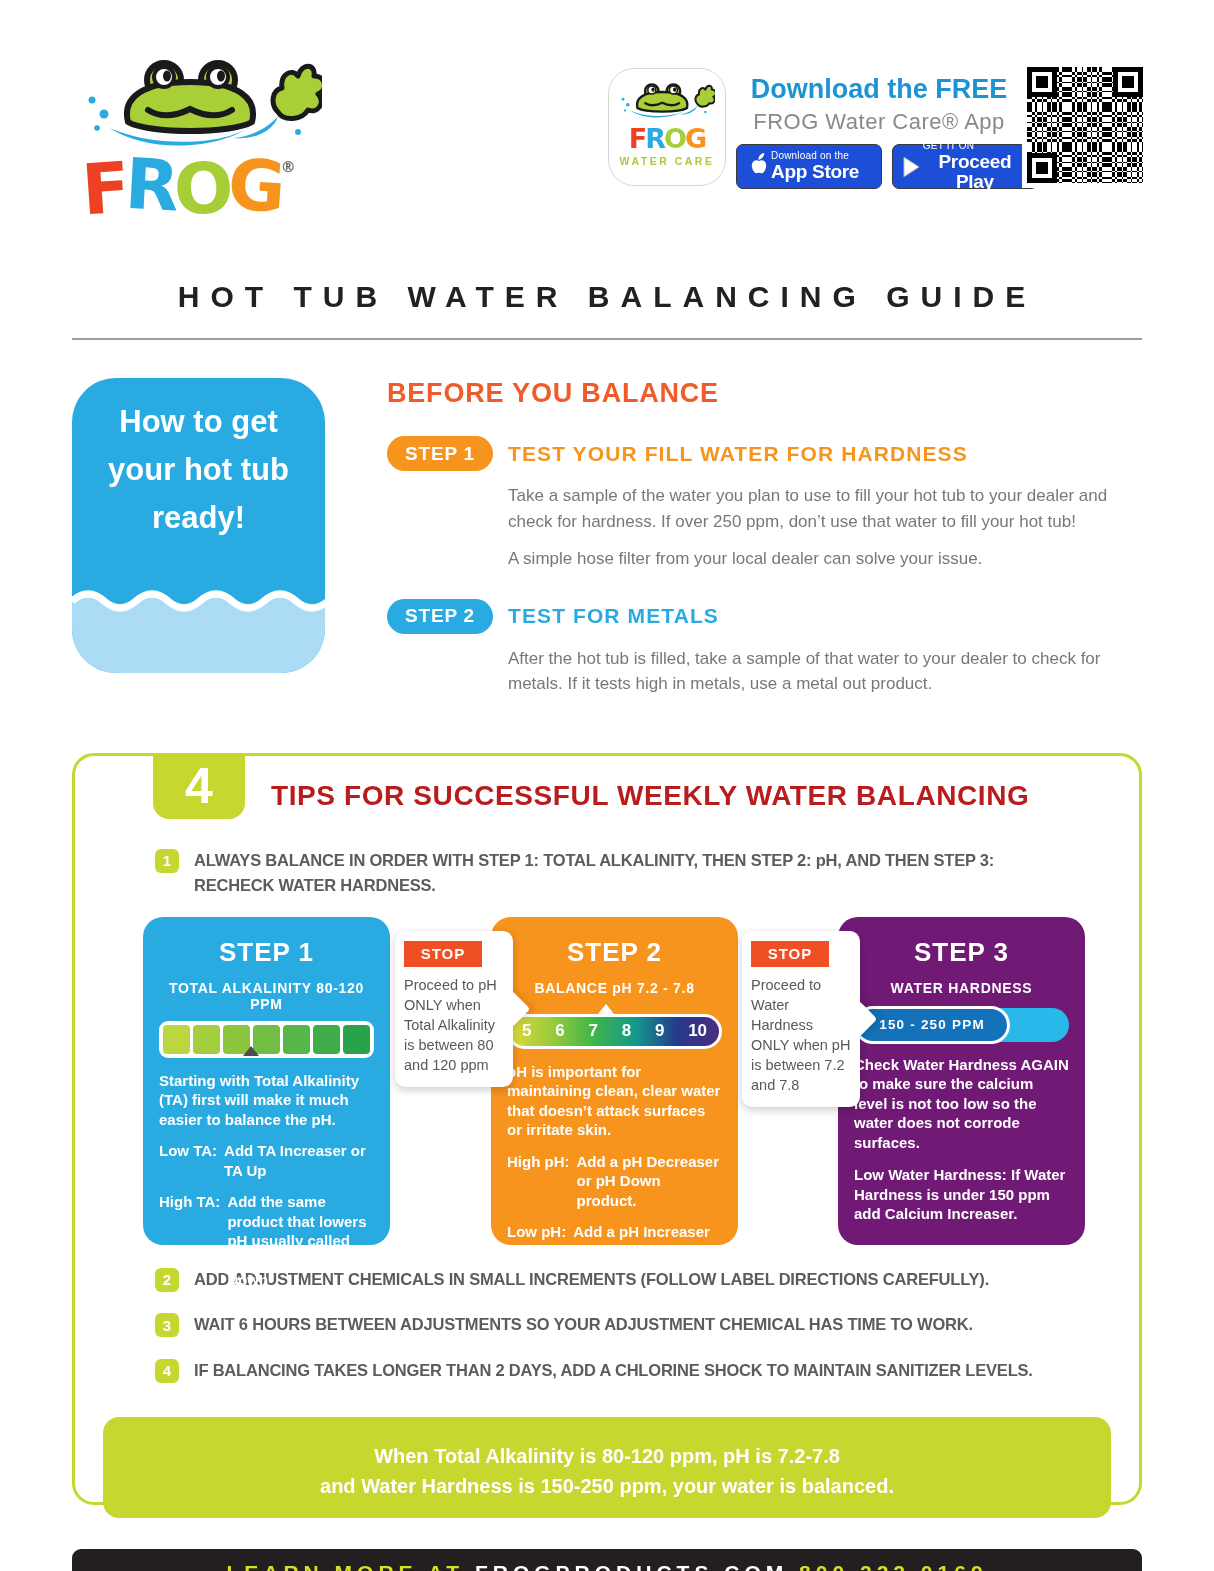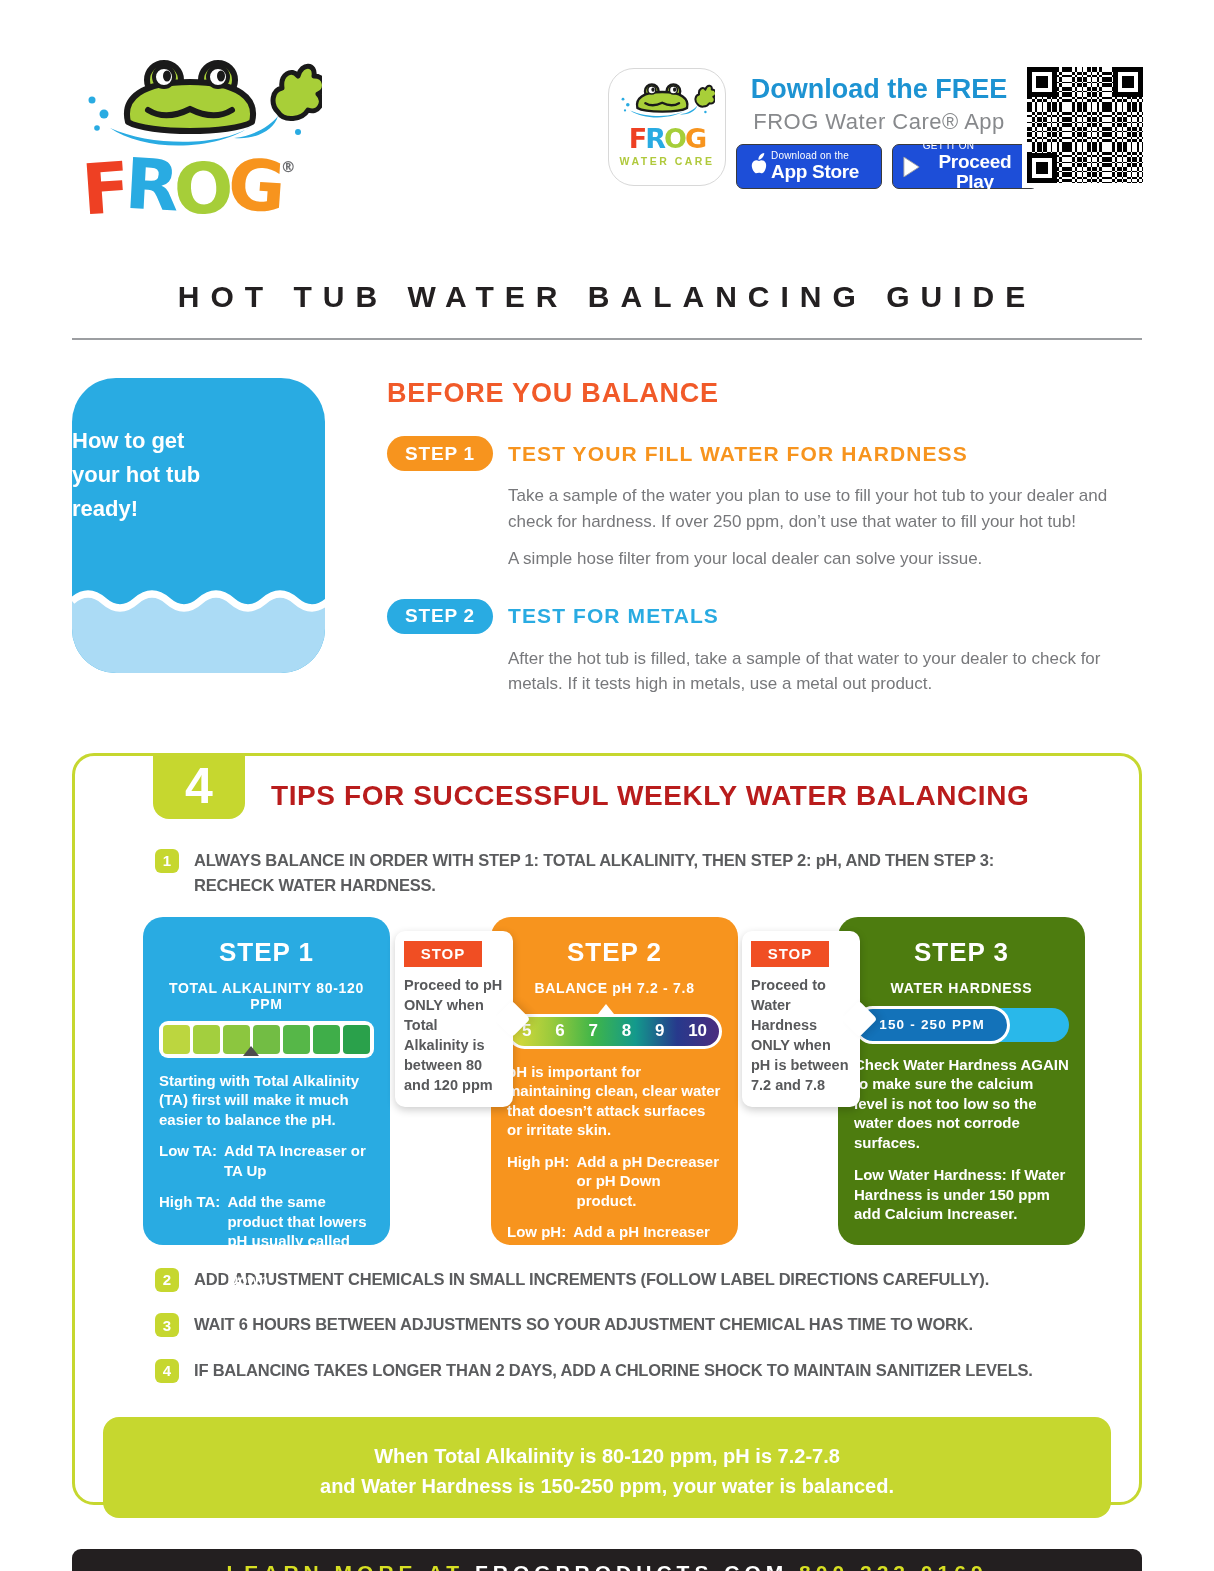--- a/index.html
+++ b/index.html
@@ -45,21 +45,21 @@
   .qr-eye.tl { left:0; top:0; } .qr-eye.tr { right:0; top:0; } .qr-eye.bl { left:0; bottom:0; }
 
   
   .doc-title { text-align:center; margin-top:12px; font-size:30px; font-weight:bold; letter-spacing:11px; color:#232021; }
   .rule { margin:24px 72px 0; border-top:2px solid #9c9ea1; }
 
   
   .intro { display:flex; margin:38px 72px 0; }
   .ready-box { width:253px; height:295px; border-radius:44px; overflow:hidden; position:relative;
     background:#29abe2; flex-shrink:0; }
-  .ready-text { padding-top:46px; color:#fff; font-weight:bold; font-size:22px; line-height:1.55; position:relative; z-index:2; }
+  .ready-text { padding-top:20px; text-align:center; color:#fff; font-weight:bold; font-size:31px; line-height:1.55; position:relative; z-index:2; }
   .ready-bottom { position:absolute; bottom:0; left:0; width:100%; height:64px; background:#abdbf5; }
   .ready-wave { position:absolute; bottom:58px; left:0; width:100%; height:30px; display:block; }
   .before { margin-left:62px; width:730px; }
   .before-title { color:#f15a29; font-size:27px; font-weight:bold; letter-spacing:.8px; }
   .step-row { display:flex; align-items:center; gap:15px; margin-top:27px; }
   .pill { min-width:106px; height:35px; border-radius:18px; color:#fff; font-weight:bold; font-size:19px;
     display:flex; align-items:center; justify-content:center; letter-spacing:.8px; padding:0 14px; }
   .pill.orange { background:#f7941e; }
   .pill.blue { background:#29abe2; }
   .step-heading { font-size:21px; font-weight:bold; letter-spacing:1.1px; }
@@ -77,21 +77,21 @@
   .tip-row.first { margin-top:36px; }
   .tip-num { width:24px; height:24px; border-radius:6px; background:#c6d72f; color:#fff; font-weight:bold;
     font-size:15px; display:flex; align-items:center; justify-content:center; flex-shrink:0; margin-top:1px; }
   .tip-text { color:#5b5c5e; font-size:16.5px; font-weight:bold; letter-spacing:-.2px; line-height:1.55; max-width:845px; }
 
   
   .cards { position:relative; height:330px; margin-top:18px; }
   .card { position:absolute; top:0; width:247px; height:328px; border-radius:20px; padding:0 16px; color:#fff; }
   .card1 { left:68px; background:#29abe2; }
   .card2 { left:416px; background:#f7941e; }
-  .card3 { left:763px; background:#4d7c0f; }
+  .card3 { left:763px; background:#701a75; }
   .card-title { text-align:center; font-size:26px; font-weight:bold; margin-top:20px; letter-spacing:1px; }
   .card-sub { text-align:center; font-size:14px; font-weight:bold; margin-top:12px; letter-spacing:.7px; }
   .card-body { margin-top:13px; font-size:15px; font-weight:bold; line-height:1.3; }
   .lh-row { display:grid; grid-template-columns:auto 1fr; gap:0 7px; margin-top:12px; font-size:15px; font-weight:bold; line-height:1.3; }
 
   .alk { margin-top:9px; background:#fff; border-radius:9px; padding:4px; display:flex; gap:3px; position:relative; }
   .sq { flex:1; height:29px; border-radius:4px; }
   .sq1{background:#bcd63f}.sq2{background:#a3cf3e}.sq3{background:#8cc63f}.sq4{background:#72bd44}
   .sq5{background:#56b748}.sq6{background:#3fae49}.sq7{background:#2aa14b}
   .alk-pointer { position:absolute; bottom:2px; left:84px; width:0; height:0;
@@ -107,21 +107,21 @@
   .hard-inner { position:absolute; left:0; top:-2px; width:156px; height:38px; background:#1372b9;
     border:3px solid #fff; border-radius:19px; display:flex; align-items:center; justify-content:center;
     font-size:13.5px; font-weight:bold; letter-spacing:1.2px; }
 
   .callout { position:absolute; top:14px; width:118px; background:#fff; border-radius:10px;
     box-shadow:0 3px 9px rgba(0,0,0,.20); padding:10px 9px 12px; z-index:3; }
   .callout1 { left:320px; }
   .callout2 { left:667px; }
   .stop-badge { background:#f04e23; color:#fff; font-weight:bold; font-size:15px; letter-spacing:1px;
     width:78px; height:26px; display:flex; align-items:center; justify-content:center; margin-bottom:8px; }
-  .callout-text { color:#58595b; font-size:14.5px; font-weight:bold; line-height:1.38; }
+  .callout-text { color:#58595b; font-size:14.5px; font-weight:normal; line-height:1.38; }
   .callout-arrow { position:absolute; right:-12px; top:50%; width:26px; height:26px; background:#fff;
     transform:translateY(-50%) rotate(45deg); border-radius:4px; box-shadow:4px -4px 7px rgba(0,0,0,.10); }
 
   
   .summary { margin:34px 28px -16px; background:#c6d72f; border-radius:16px; padding:24px 20px 17px;
     text-align:center; color:#fff; font-weight:bold; font-size:20px; line-height:1.5; position:relative; z-index:2; }
   .footer { margin:44px 72px 0; height:47px; background:#231f20; border-radius:9px;
     display:flex; align-items:center; justify-content:center; font-weight:bold; font-size:21px; letter-spacing:5px; white-space:pre; }
   .f-yellow { color:#d7df23; }
   .f-white { color:#fff; }

